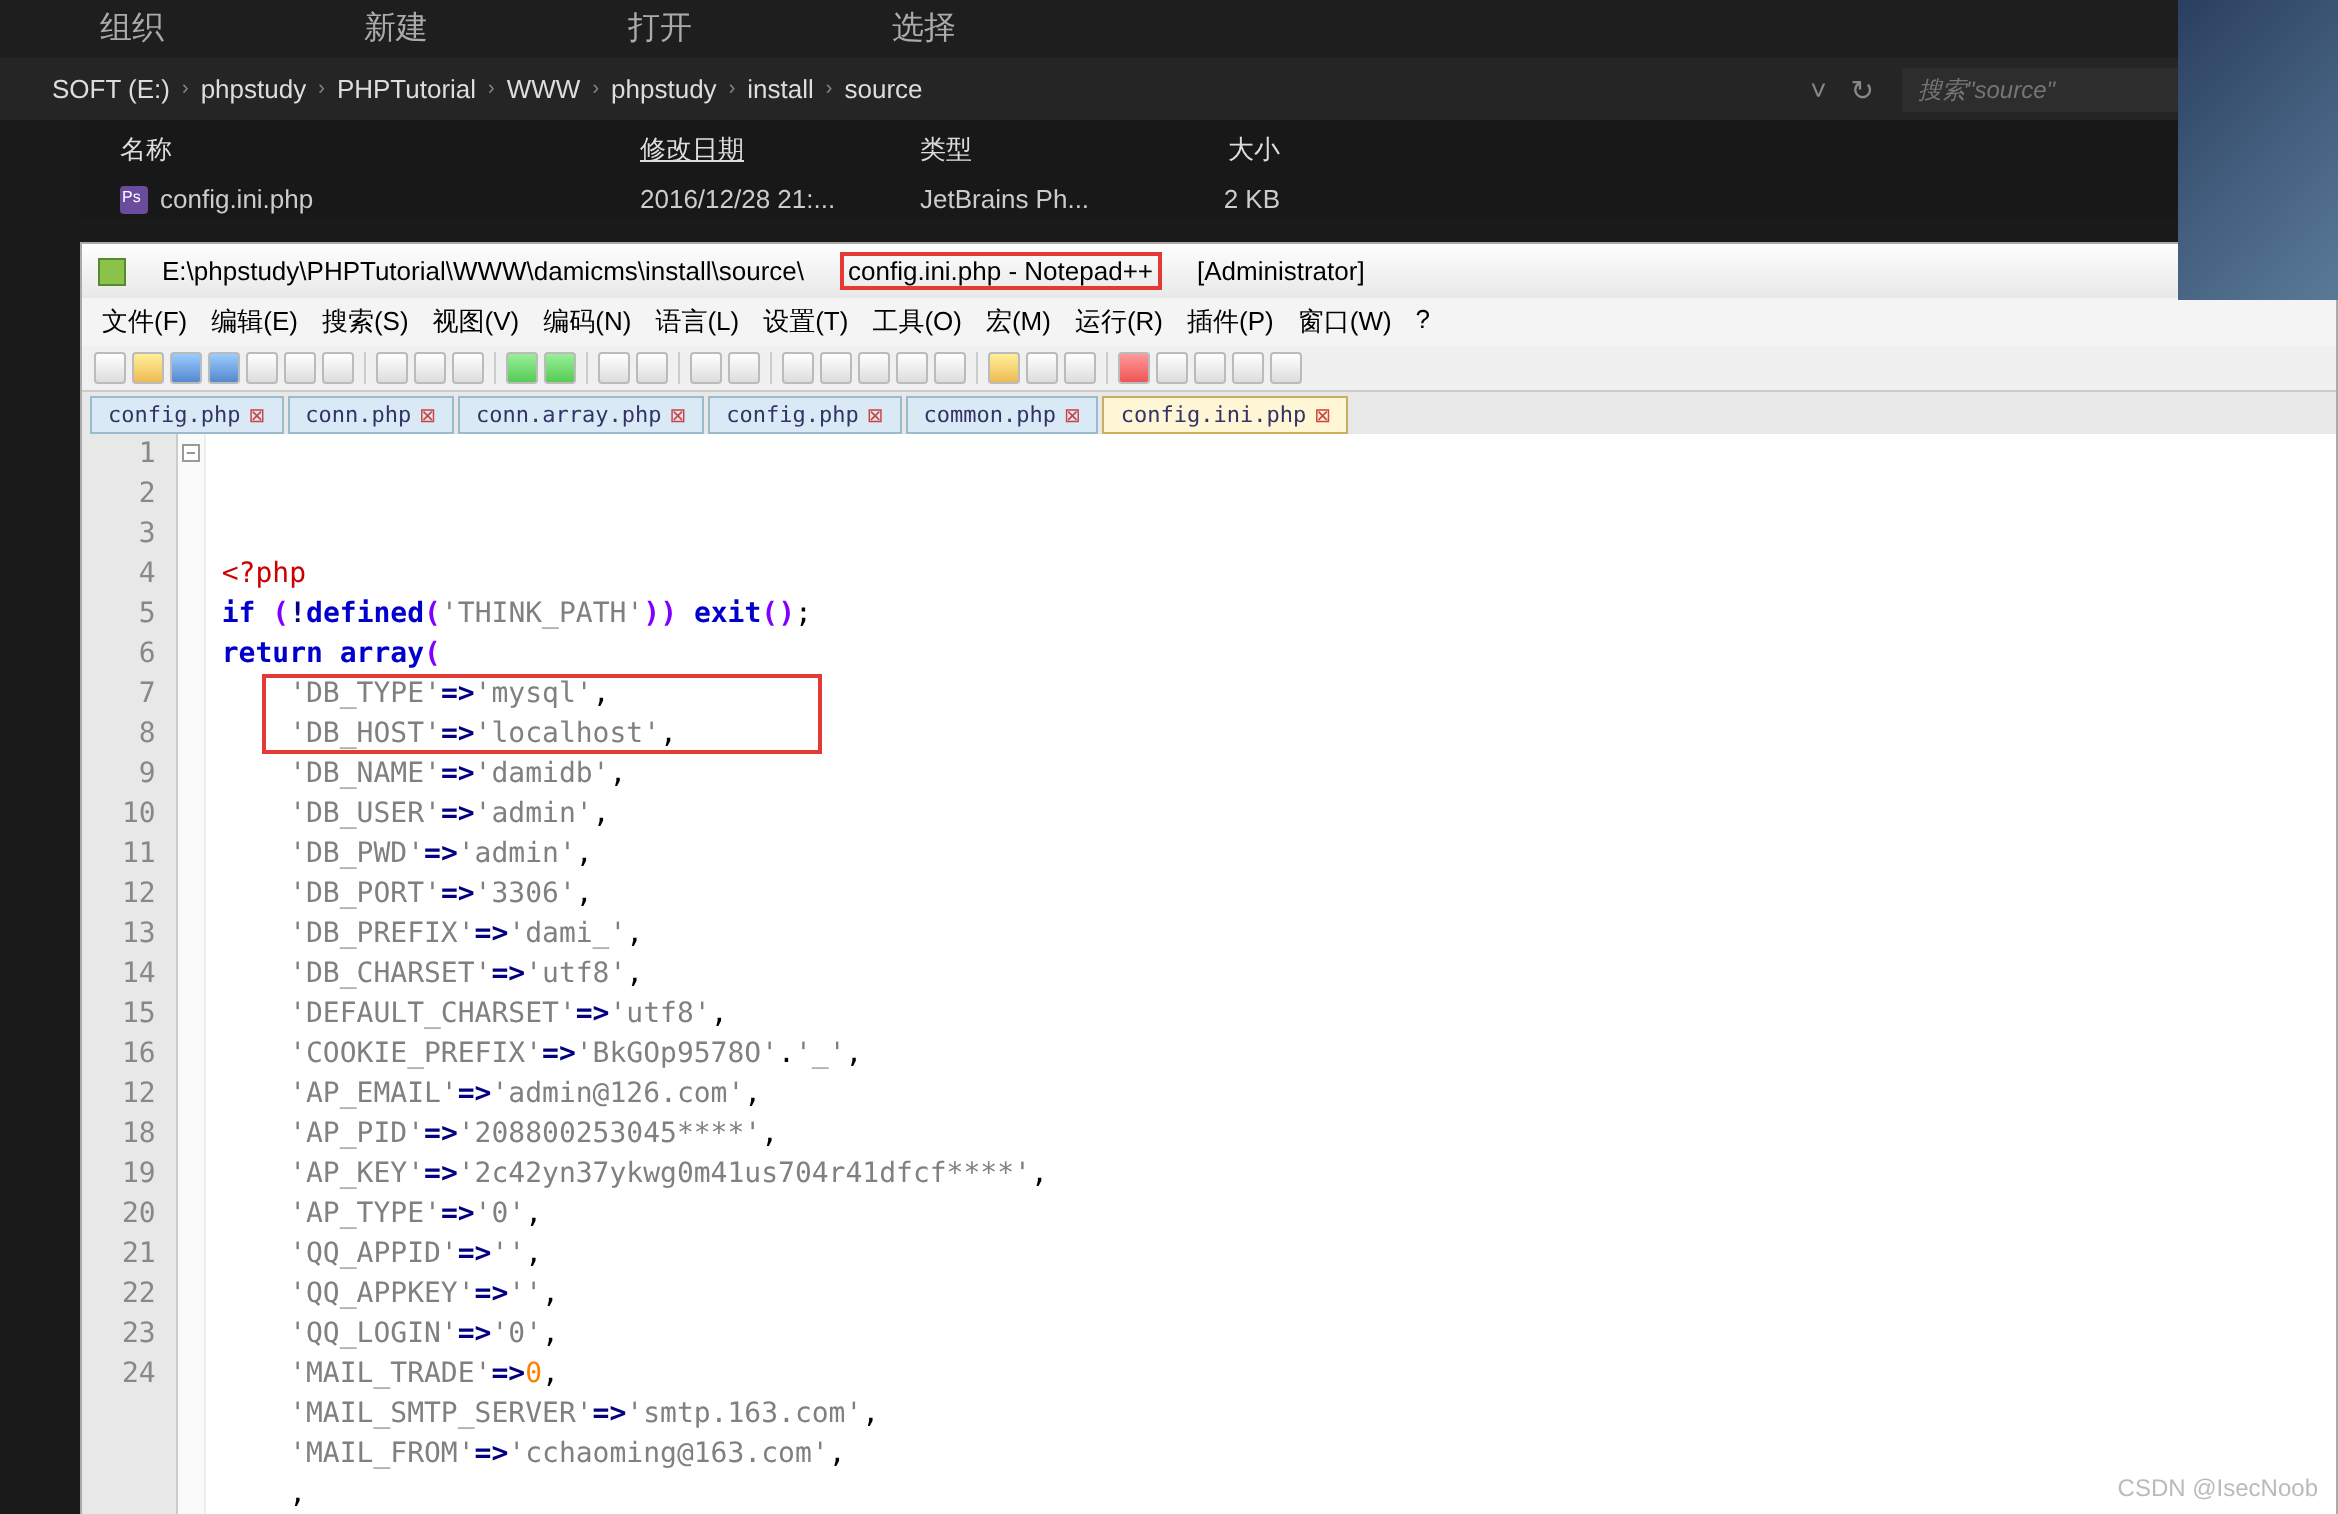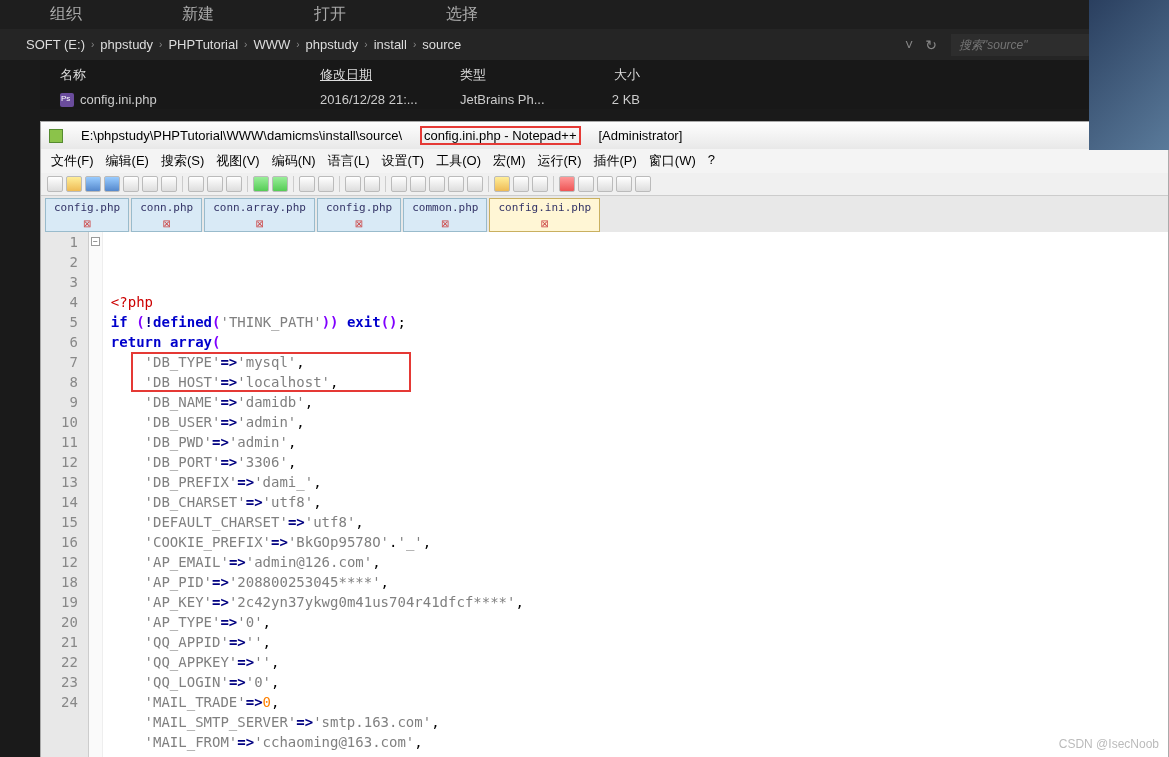--- a/index.html
+++ b/index.html
@@ -44,21 +44,21 @@
 .npp-menu { display:flex; gap:4px; padding:3px 6px; font-size:13px; background:#f4f4f4;}
 .npp-menu span { padding:0 4px; cursor:pointer;}
 .npp-toolbar { display:flex; gap:3px; padding:3px 6px; background:#f0f0f0; border-bottom:1px solid #ccc; flex-wrap:wrap;}
 .tb-ico { width:16px; height:16px; border:1px solid #bbb; background:linear-gradient(#fff,#ddd); border-radius:2px;}
 .tb-ico.red{background:linear-gradient(#f99,#e55);}
 .tb-ico.blue{background:linear-gradient(#9cf,#58c);}
 .tb-ico.green{background:linear-gradient(#9e9,#5c5);}
 .tb-ico.yell{background:linear-gradient(#fe9,#eb5);}
 .tb-sep{width:1px;height:16px;background:#ccc;margin:0 2px;}
 .npp-tabs { display:flex; background:#e8e8e8; padding:2px 4px 0 4px; font-size:11px; gap:2px;}
-.npp-tab { background:#d9eaf6; border:1px solid #9bc; padding:2px 8px; display:flex; align-items:center; gap:4px; cursor:pointer;flex-direction:column;}
+.npp-tab { background:#d9eaf6; border:1px solid #9bc; padding:2px 8px; display:flex; align-items:center; gap:4px; cursor:pointer;}
 .npp-tab.active { background:#fff6d5; border-color:#c9b060;}
 .npp-tab .tx { color:#336; font-family:monospace; font-size:11px;}
 .npp-tab .cl { color:#c44; font-size:10px;}
 .editor { display:flex; background:#fff; font-family:Consolas,monospace; font-size:14px; line-height:20px; position:relative;}
 .gutter { background:#e8e8e8; color:#888; text-align:right; padding:0 10px 0 20px; border-right:1px solid #ccc;}
 .gutter div{height:20px;}
 .fold { width:14px; background:#fafafa; border-right:1px solid #eee;}
 .fold .fbox{width:9px;height:9px;border:1px solid #999;margin:5px auto 0;display:flex;align-items:center;justify-content:center;font-size:8px;color:#666;background:#fff;}
 .code { padding:0 8px; position:relative; white-space:pre;}
 .code .line{height:20px;}

